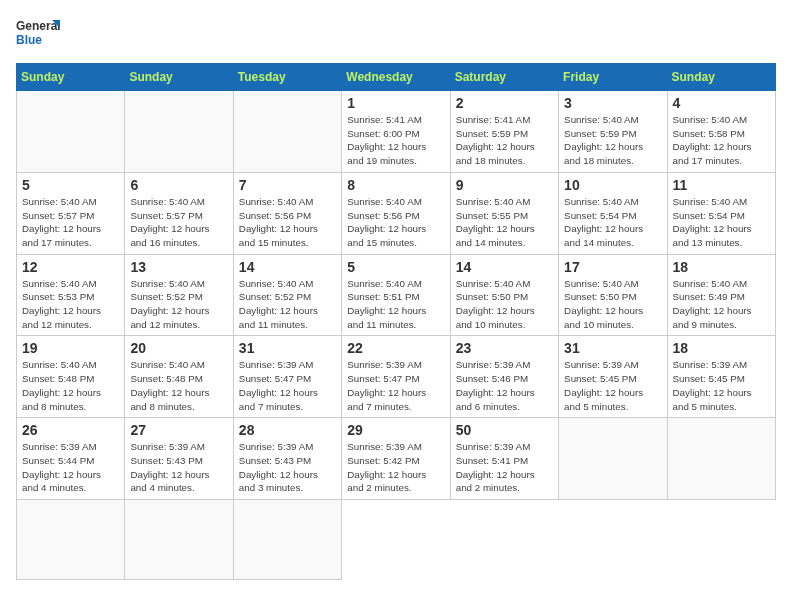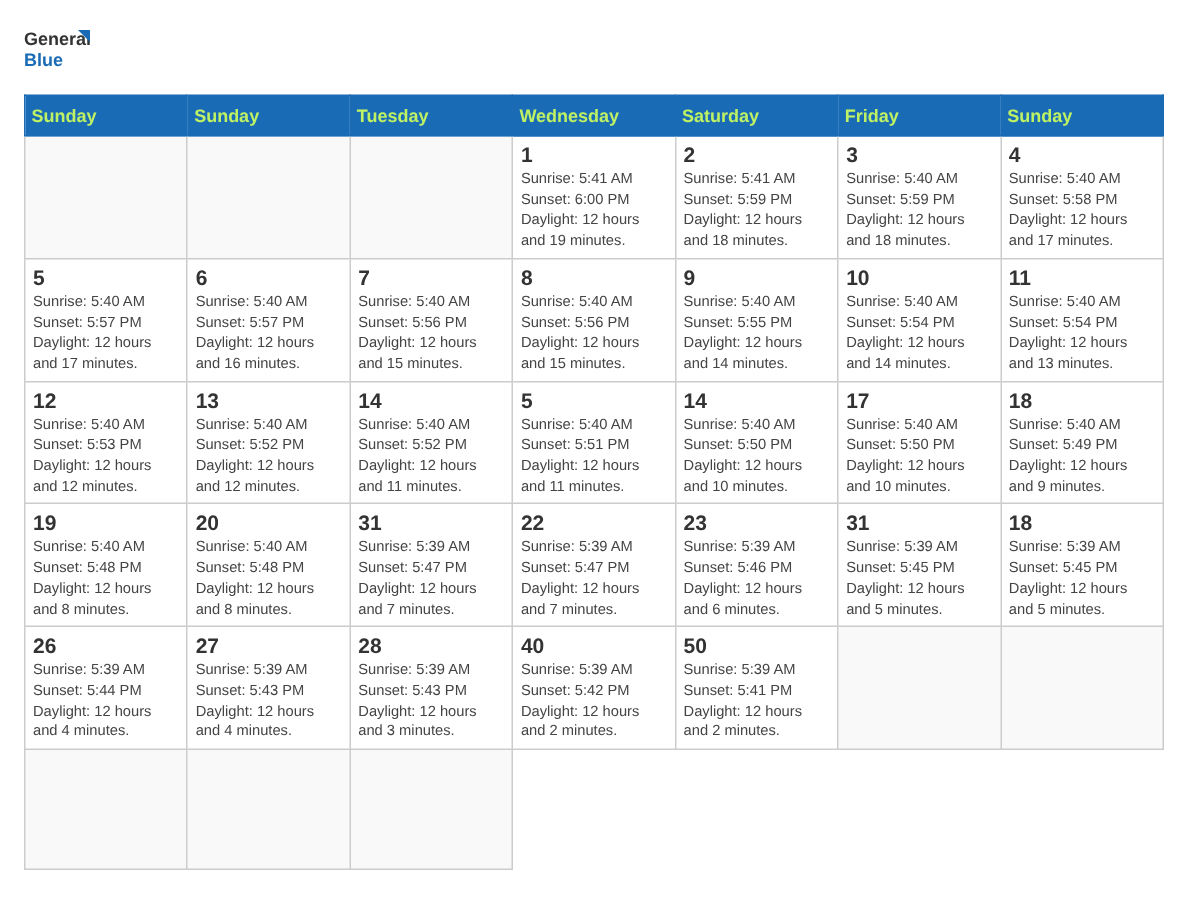--- a/index.html
+++ b/index.html
@@ -301,21 +301,21 @@
 and 4 minutes.</div>
         </td>
         <td>
           <span class="day-num">28</span>
           <div class="day-info" style="white-space: pre-line;">Sunrise: 5:39 AM
 Sunset: 5:43 PM
 Daylight: 12 hours
 and 3 minutes.</div>
         </td>
         <td>
-          <span class="day-num">40</span>
+          <span class="day-num">29</span>
           <div class="day-info" style="white-space: pre-line;">Sunrise: 5:39 AM
 Sunset: 5:42 PM
 Daylight: 12 hours
 and 2 minutes.</div>
         </td>
         <td>
           <span class="day-num">50</span>
           <div class="day-info" style="white-space: pre-line;">Sunrise: 5:39 AM
 Sunset: 5:41 PM
 Daylight: 12 hours

